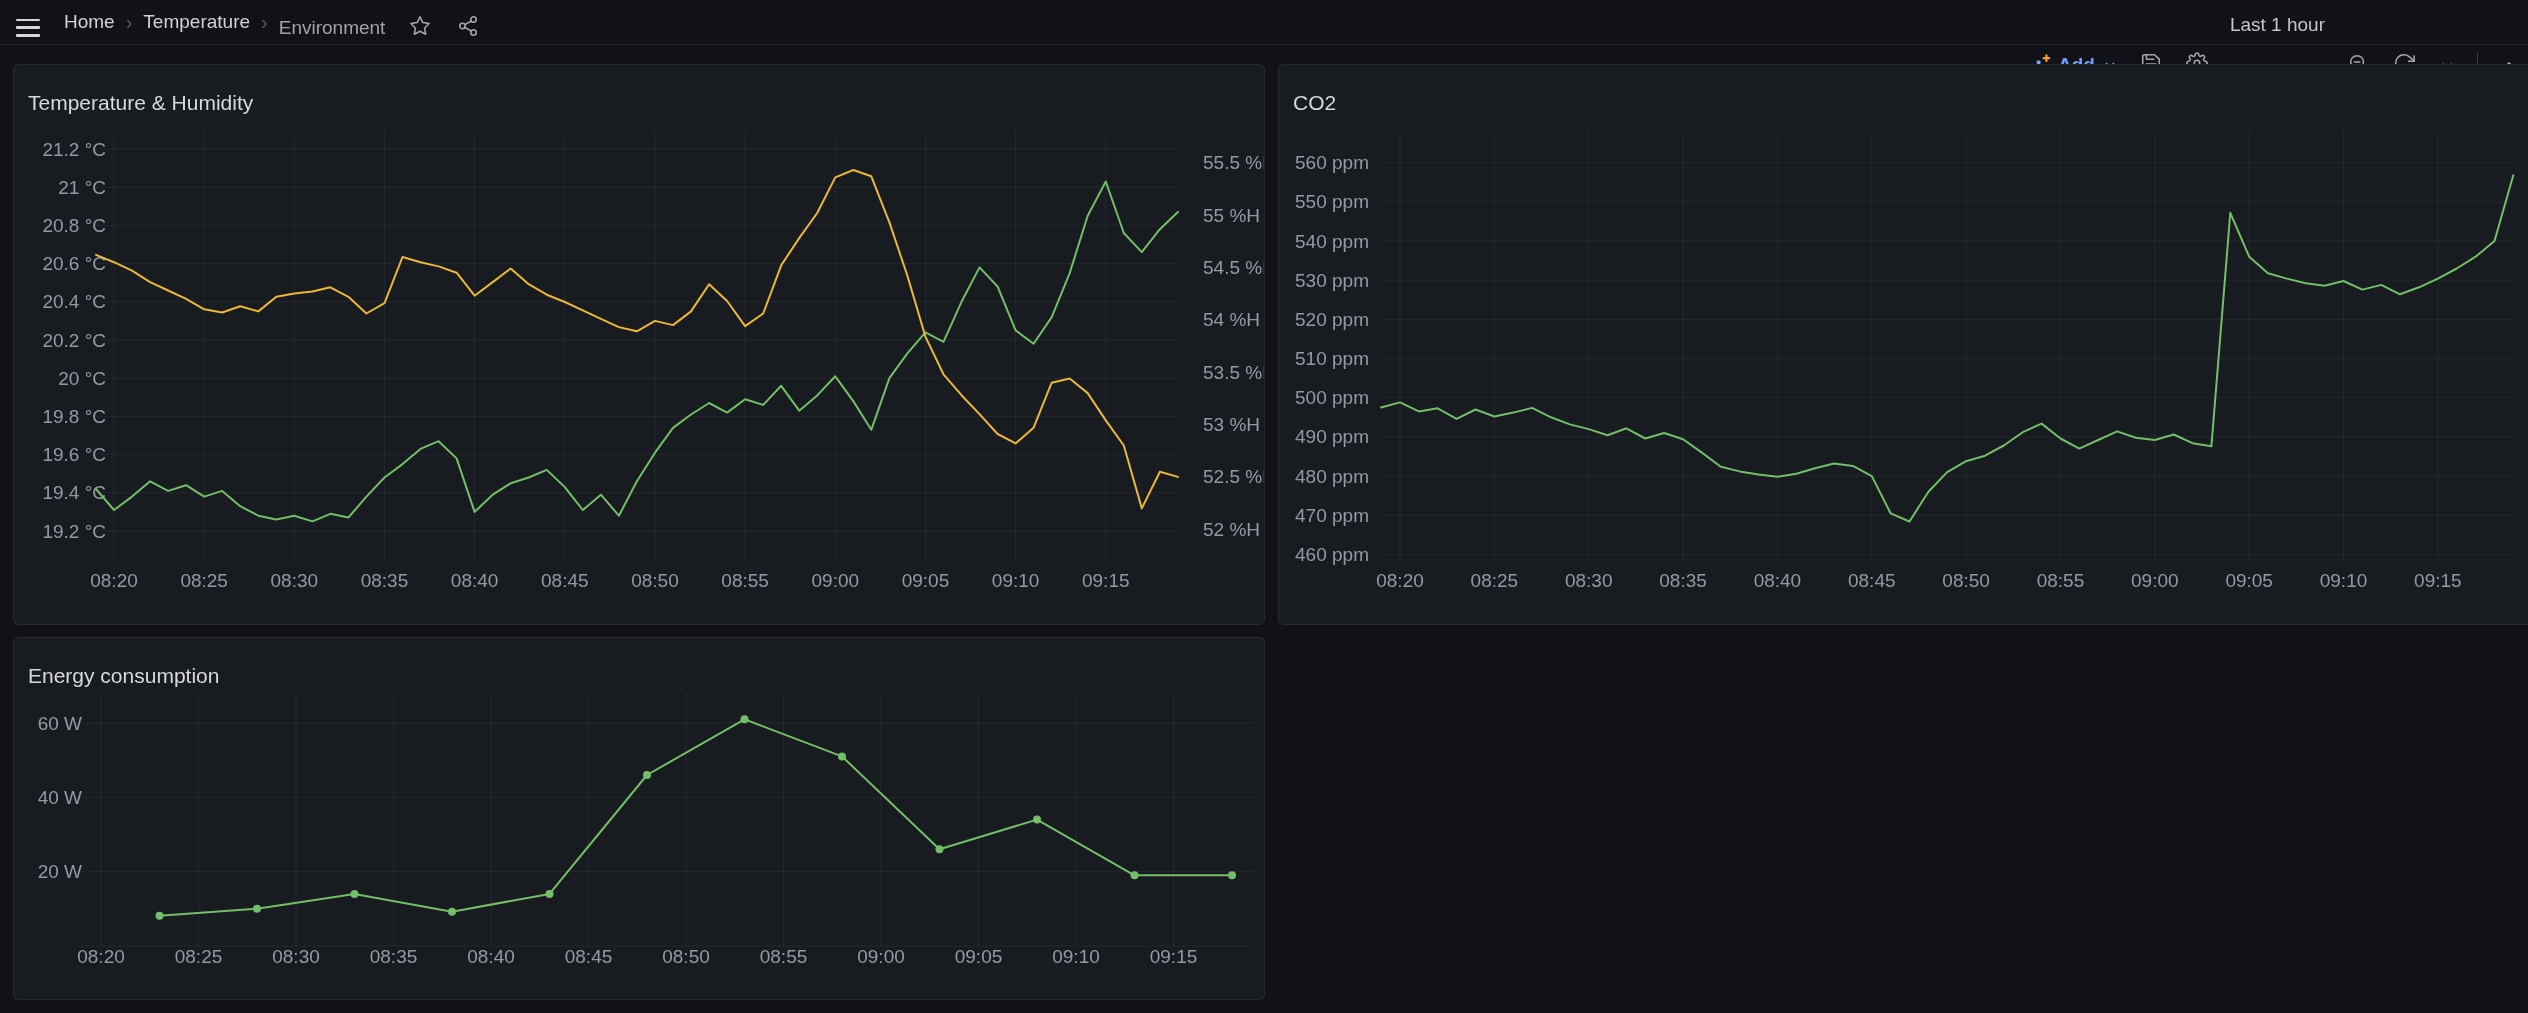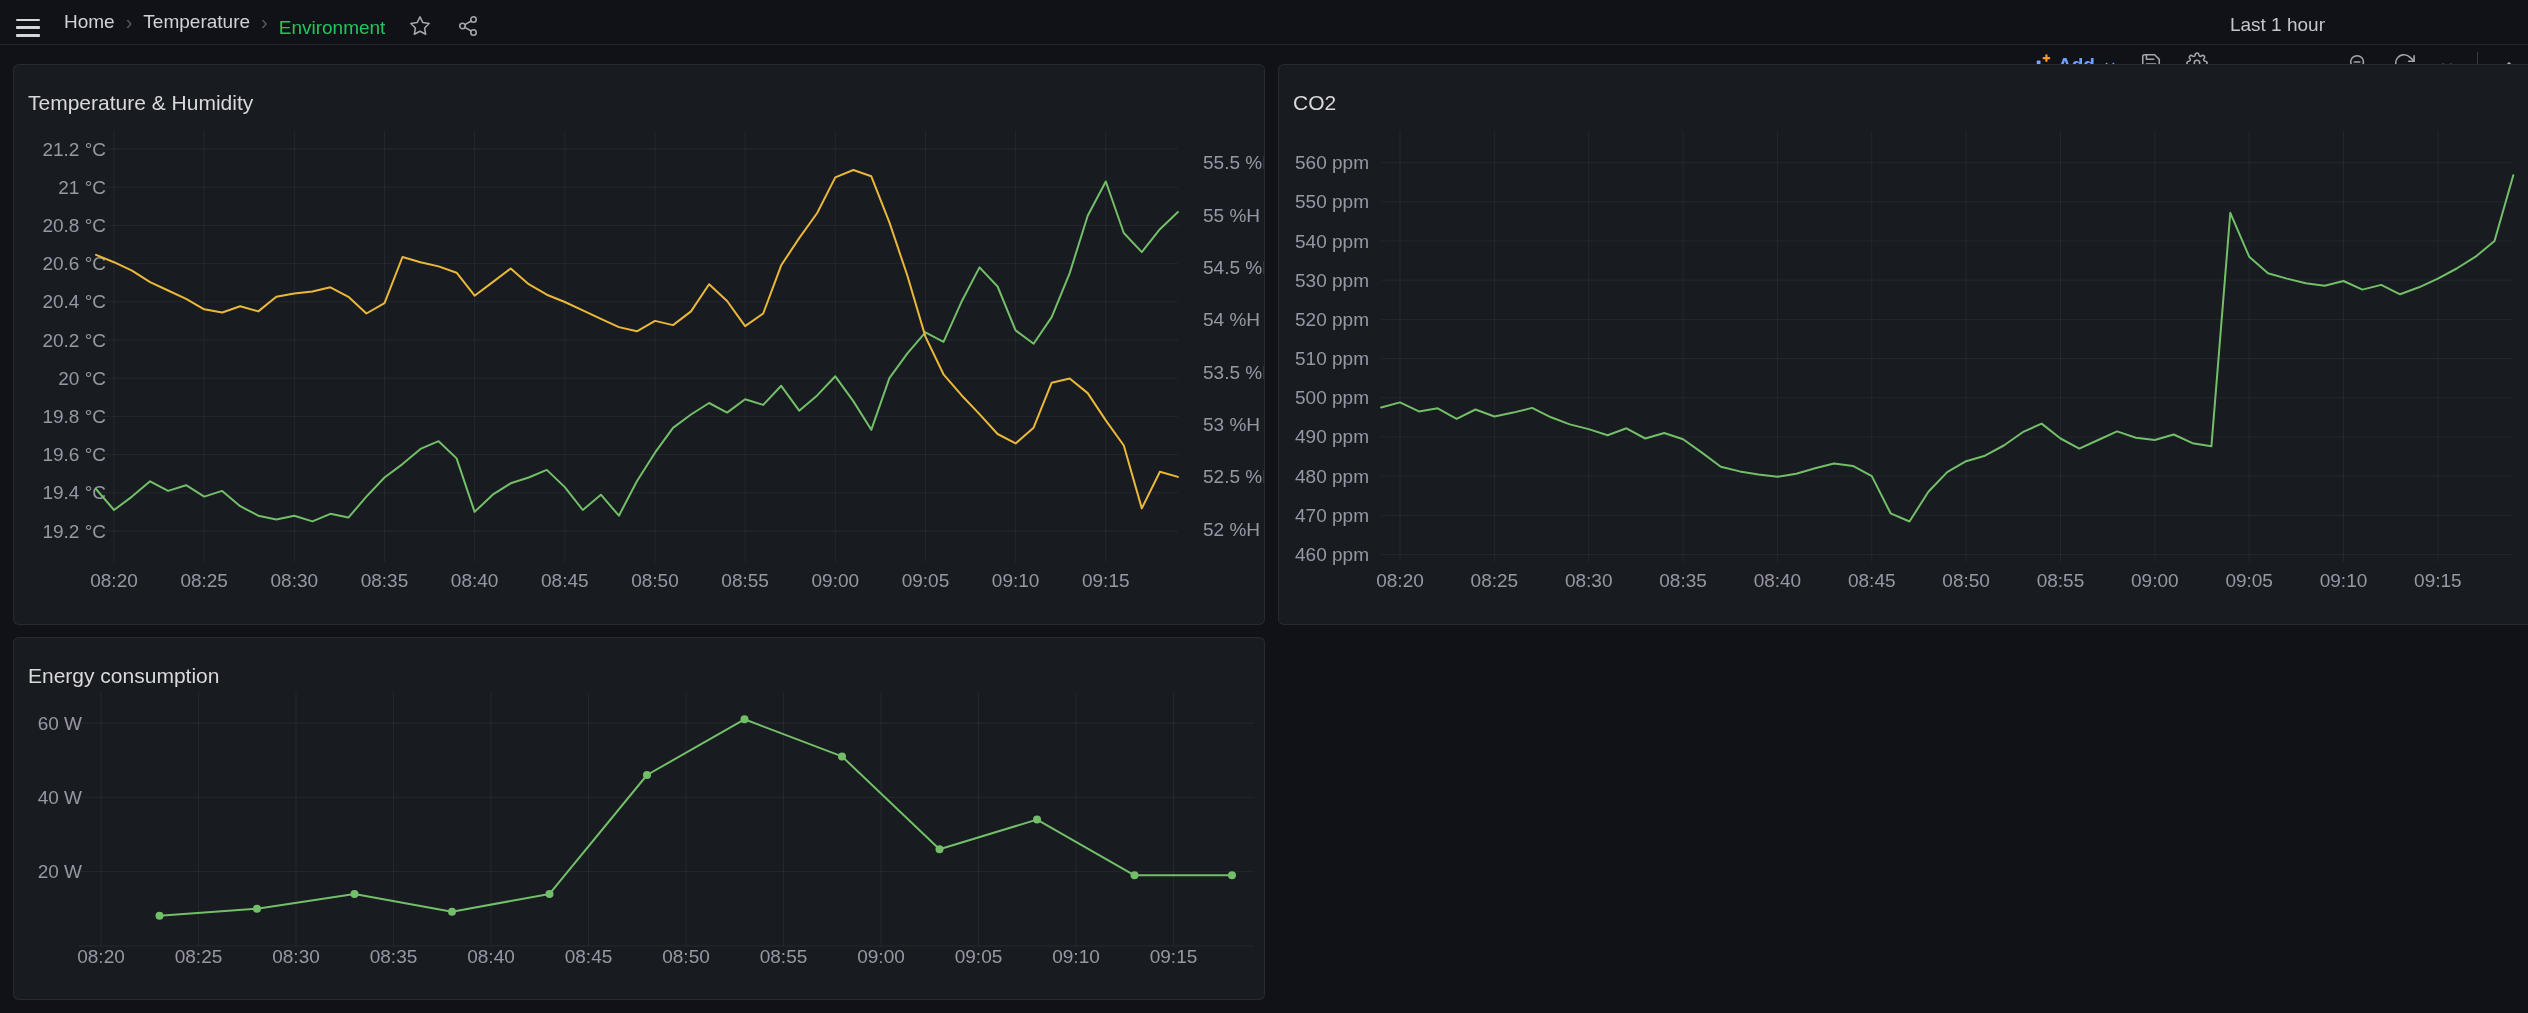--- a/index.html
+++ b/index.html
@@ -12,21 +12,21 @@
   .nav-left,.nav-right{display:flex;align-items:flex-end;}
   .nav-left{gap:22px;}
   .nav-right{gap:20px;}
   .icon-btn{display:inline-flex;align-items:center;justify-content:center;cursor:pointer;
             background:none;border:none;padding:2px;}
   .icon-btn svg{stroke:#a3a6ad;fill:none;stroke-width:1.7;stroke-linecap:round;stroke-linejoin:round;}
   .hamburger{display:inline-flex;flex-direction:column;gap:5px;cursor:pointer;padding:2px;}
   .hamburger span{display:block;width:24px;height:2.6px;background:#d5d6da;border-radius:1px;}
   .breadcrumb{display:flex;align-items:center;gap:11px;font-size:19px;}
   .crumb{color:#d0d2d7;cursor:pointer;}
-  .crumb.current{color:#22c55e;cursor:default;margin-top:11px;}
+  .crumb.current{color:#a3a3a3;cursor:default;margin-top:11px;}
   .crumb-sep{color:#585b62;font-size:20px;}
   .add-group{display:flex;align-items:center;gap:7px;cursor:pointer;}
   .add-label{color:#6e9fff;font-size:19px;font-weight:700;}
   .time-group{display:flex;align-items:center;gap:24px;cursor:pointer;flex-direction:column;}
   .time-label{color:#c4c6cb;font-size:19px;}
   .nav-divider{width:1px;height:24px;background:rgba(204,204,220,0.22);}
   
   .panel{position:absolute;background:#181b1f;border:1px solid rgba(204,204,220,0.09);
          border-radius:6px;box-sizing:border-box;overflow:hidden;}
   .panel-title{position:absolute;left:14px;top:9px;font-size:21px;font-weight:500;color:#d8d9da;

